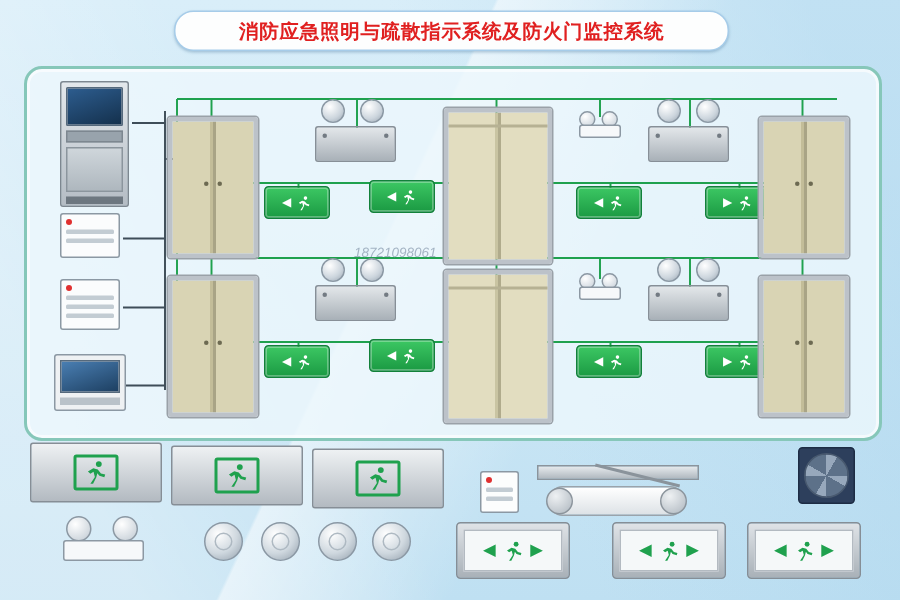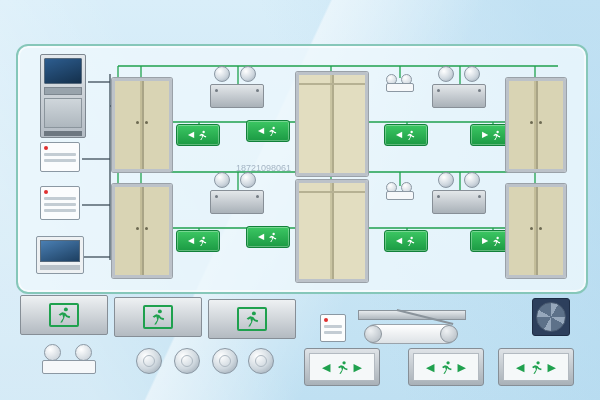--- a/index.html
+++ b/index.html
@@ -13,21 +13,21 @@
   .abs{position:absolute;}
   
   .banner{left:116px;top:7px;width:368px;height:25px;background:#fdfefe;border:1px solid #a6cce9;
     border-radius:13px;display:flex;align-items:center;justify-content:center;
     box-shadow:0 1px 2px rgba(60,110,150,.35);}
   .banner span{color:#e02020;font-weight:bold;font-size:13px;letter-spacing:.5px;white-space:nowrap;}
   
   .panel{left:16px;top:44px;width:568px;height:246px;background:rgba(238,248,252,.8);
     border:2px solid #86c7b9;border-radius:12px;box-shadow:inset 0 0 0 2px rgba(255,255,255,.6);}
   .wires{left:0;top:0;width:568px;height:246px;}
-  .watermark{left:236px;top:163px;color:#93a4b6;font-size:9px;opacity:.8;}
+  .watermark{left:236px;top:163px;color:#93a4b6;font-size:9px;font-style:italic;opacity:.8;}
   
   .cabinet{left:40px;top:54px;width:46px;height:84px;background:linear-gradient(180deg,#e3e8ec,#b4bcc4);
     border:1px solid #7d8790;border-radius:2px;padding:3px;box-sizing:border-box;}
   .cab-screen{height:24px;background:linear-gradient(160deg,#2d5d8f,#14304c);border:1px solid #55697c;border-radius:1px;}
   .cab-kb{height:6px;margin-top:3px;background:#98a3ac;border:1px solid #7d8790;}
   .cab-body{height:28px;margin-top:3px;background:linear-gradient(180deg,#cfd6db,#aeb7be);border:1px solid #8b959d;}
   .cab-base{height:5px;margin-top:3px;background:#6d7780;}
   .wallbox{background:#fbfcfd;border:1px solid #8b98a3;border-radius:2px;padding:3px;box-sizing:border-box;}
   .wb1{left:40px;top:142px;width:40px;height:30px;}
   .wb2{left:40px;top:186px;width:40px;height:34px;}
@@ -110,20 +110,23 @@
 
 <svg width="0" height="0" style="position:absolute" aria-hidden="true">
   <symbol id="runman" viewBox="0 0 24 24">
     <circle cx="14.5" cy="4.5" r="2.6"></circle>
     <path d="M7 22l4-6-1.2-4.6L7 13l-2.2-1.8 4.8-3 4 1.2 2.8 3.4 3.8 1-0.8 2.4-4.4-1.4-1.8-2.2-1 3.8L9.4 22z"></path>
   </symbol>
 </svg>
 
 <div id="board">
 
+  <div class="abs banner">
+    <span>消防应急照明与疏散指示系统及防火门监控系统</span>
+  </div>
 
   <div class="abs panel">
     <svg class="abs wires" viewBox="0 0 568 246">
       <g stroke="#1fa14e" stroke-width="1.3" fill="none">
         <path d="M100 20 H540"></path>
           <path d="M100 76 H540"></path>
         <path d="M100 126 H540"></path>
           <path d="M100 182 H540"></path>
         <path d="M100 20 V182"></path>
         <path d="M123 20 V34"></path>

